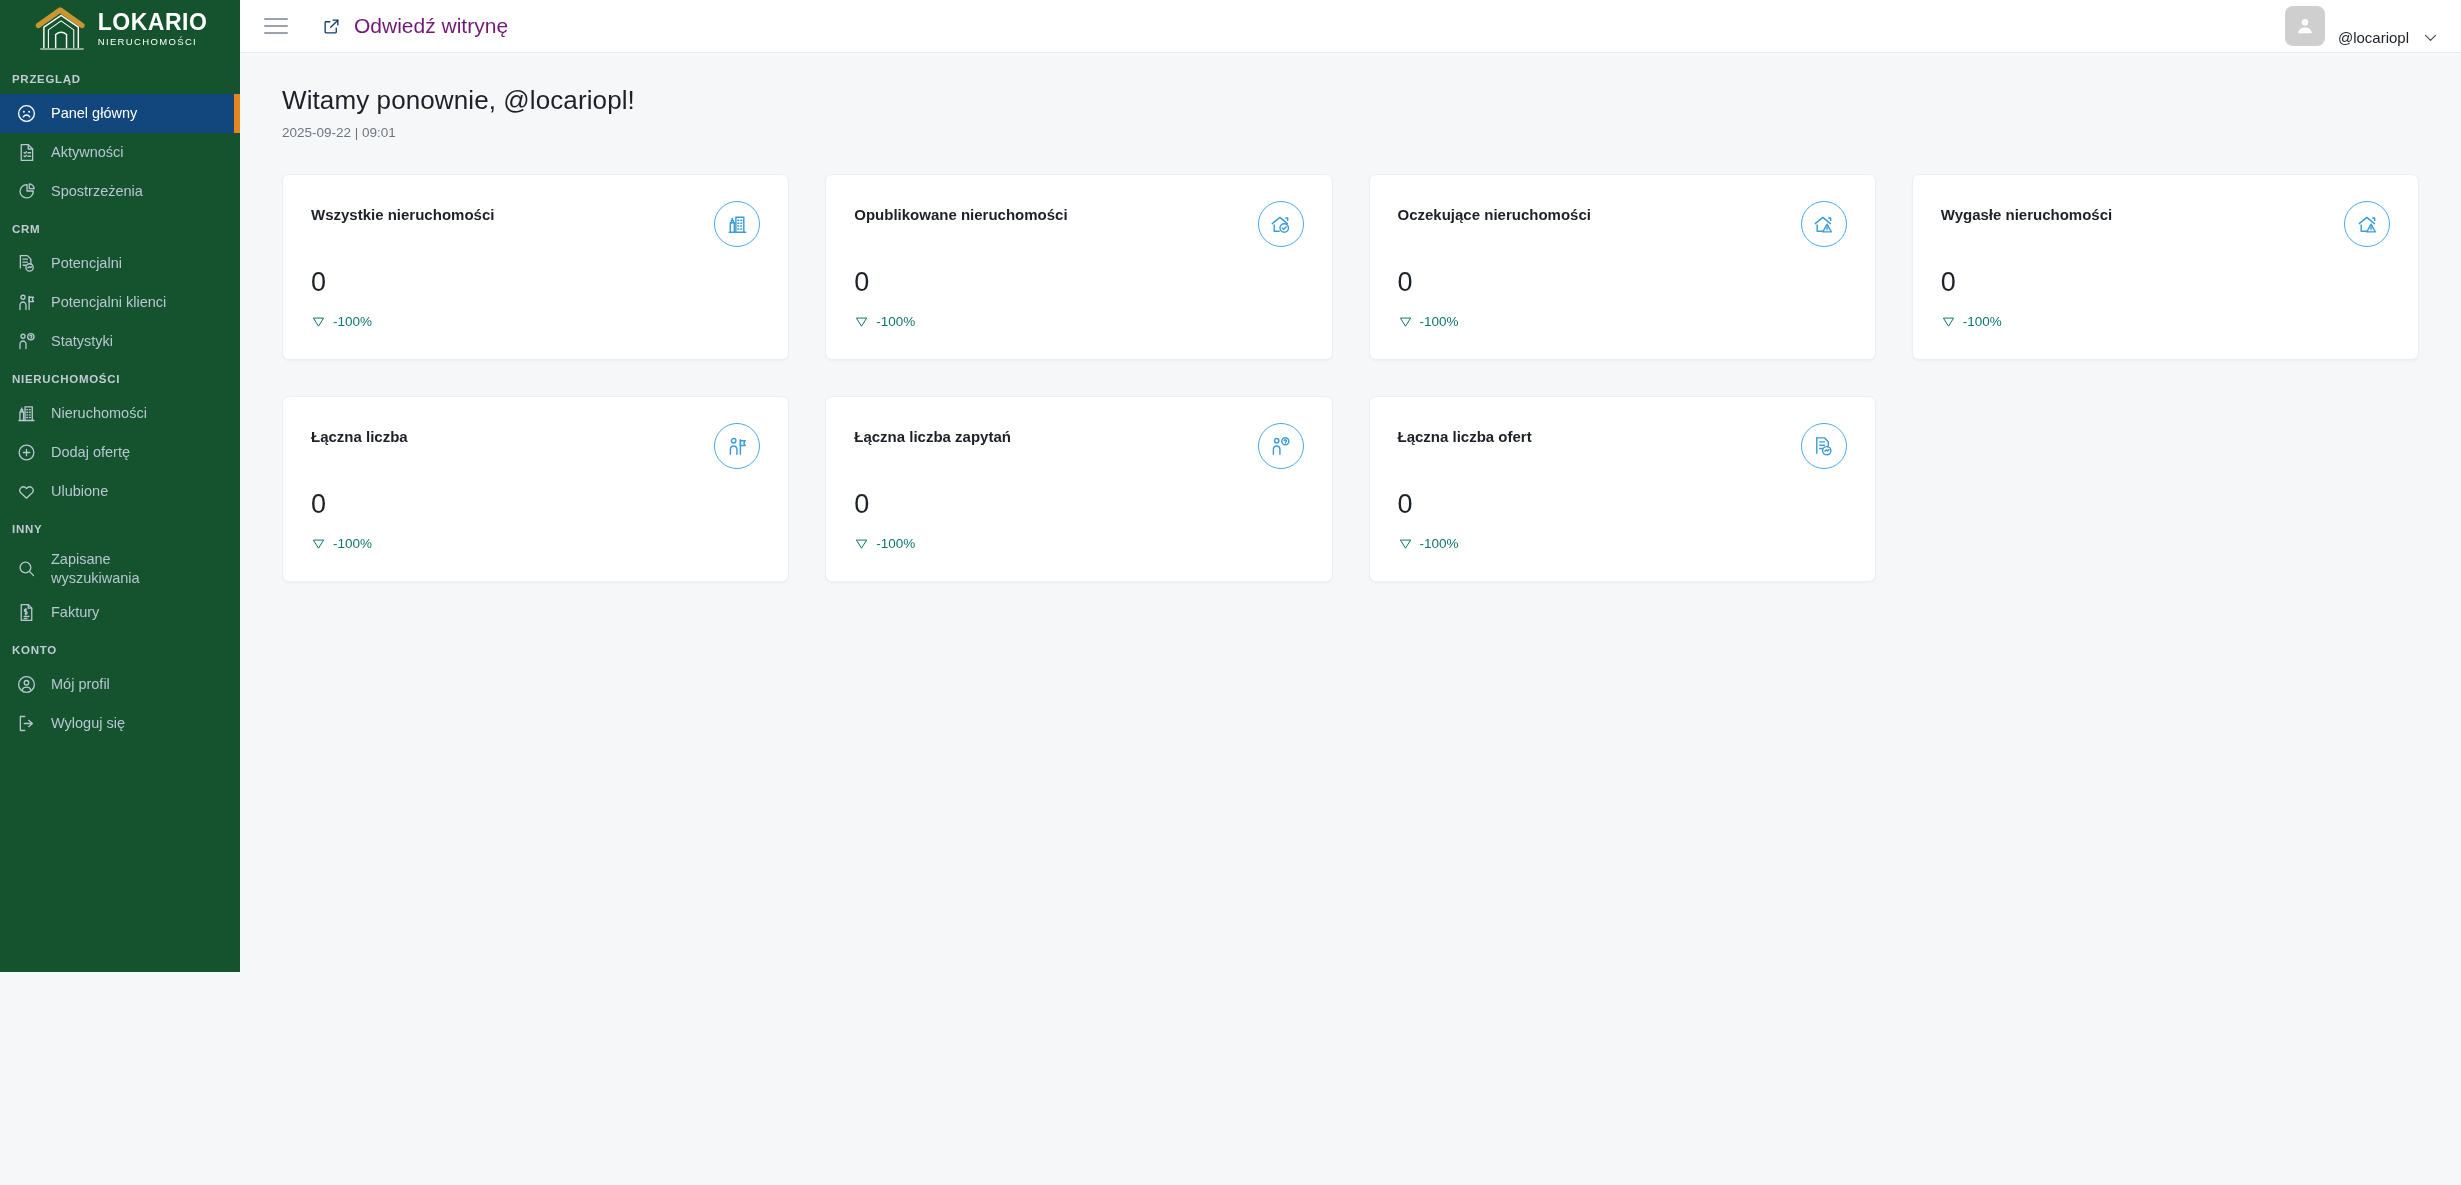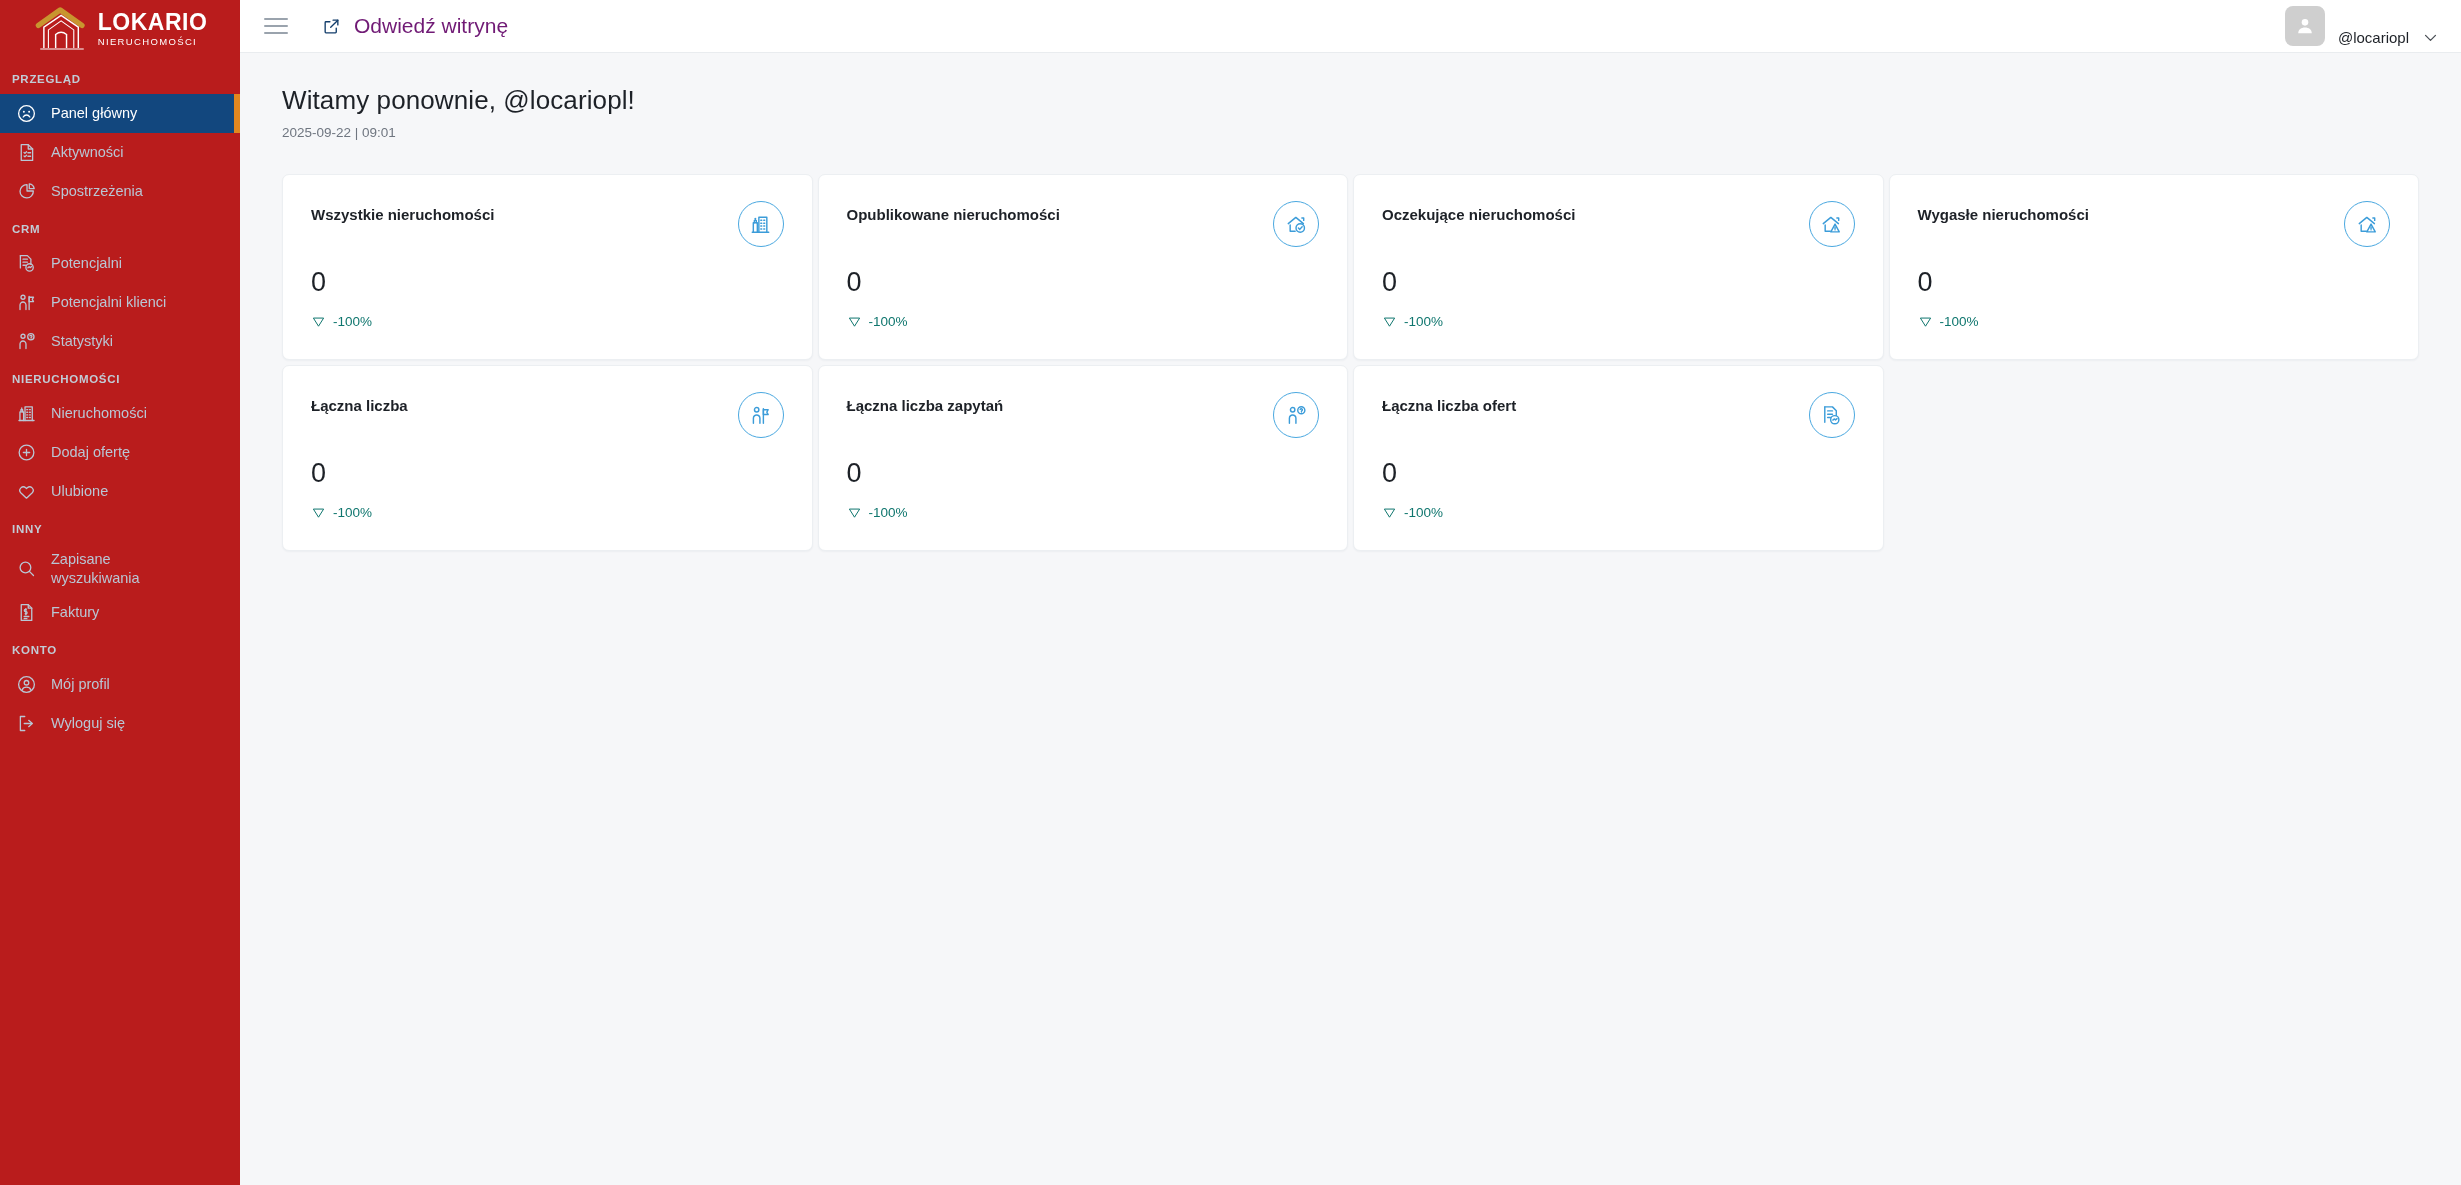--- a/index.html
+++ b/index.html
@@ -6,22 +6,22 @@
   *{box-sizing:border-box;margin:0;padding:0;}
   html,body{width:2461px;height:1185px;}
   body{
     font-family:"Liberation Sans","DejaVu Sans",sans-serif;
     background:#f6f7f9;color:#1d2127;overflow:hidden;
   }
   .app{display:flex;width:2461px;height:1185px;}
 
   
   .sidebar{
-    width:240px;min-width:240px;height:1185px;
-    background:#b91c1c;display:flex;flex-direction:column;
+    width:240px;min-width:240px;height:972px;
+    background:#14532d;display:flex;flex-direction:column;
     position:relative;overflow:hidden;
   }
   .logo-wrap{
     height:53px;display:flex;align-items:center;justify-content:center;
     padding:4px 10px 0 10px;
   }
   .logo{display:flex;align-items:center;gap:7px;}
   .logo-mark{width:58px;height:44px;flex:none;}
   .logo-text{display:flex;flex-direction:column;line-height:1;}
   .logo-title{
@@ -80,21 +80,21 @@
   .avatar svg{width:22px;height:22px;color:#ffffff;}
   .user-name{font-size:15px;color:#1d2127;font-weight:400;}
   .chev{width:17px;height:17px;color:#4a4f55;flex:none;}
 
   .content{flex:1;overflow:hidden;padding:32px 42px 0 42px;}
   .page-title{font-size:26px;font-weight:400;color:#1d2127;letter-spacing:.1px;}
   .page-date{font-size:13.5px;color:#6f7680;margin-top:9px;}
 
   .cards-grid{
     display:grid;grid-template-columns:repeat(4,1fr);
-    gap:5px;margin-top:34px;
+    gap:36px;margin-top:34px;
   }
   .card{
     background:#ffffff;border-radius:7px;border:1px solid #eceff2;
     box-shadow:0 1px 2px rgba(18,40,70,.045);
     padding:26px 28px 30px 28px;min-height:164px;position:relative;
   }
   .card-head{display:flex;align-items:flex-start;justify-content:space-between;gap:12px;}
   .card-title{font-size:15px;font-weight:700;color:#1d2127;line-height:1.3;padding-top:4px;}
   .card-icon{
     width:46px;height:46px;border-radius:50%;border:1.4px solid #4aa8e0;

